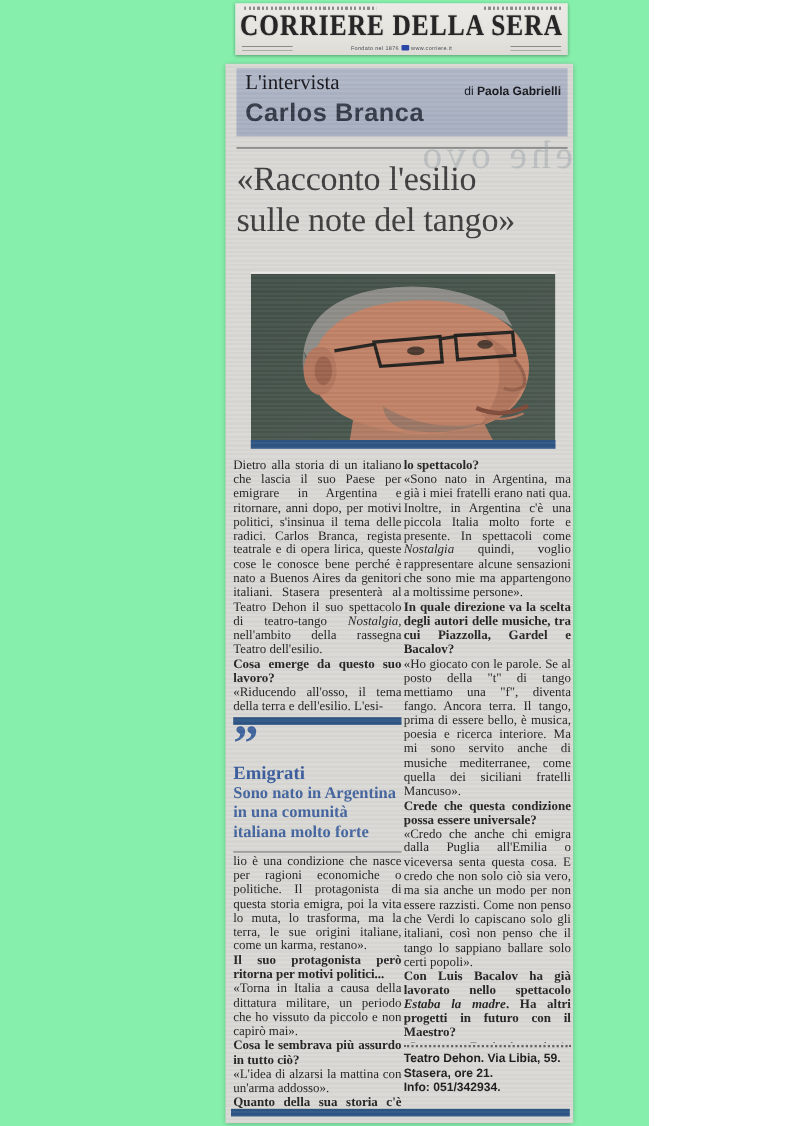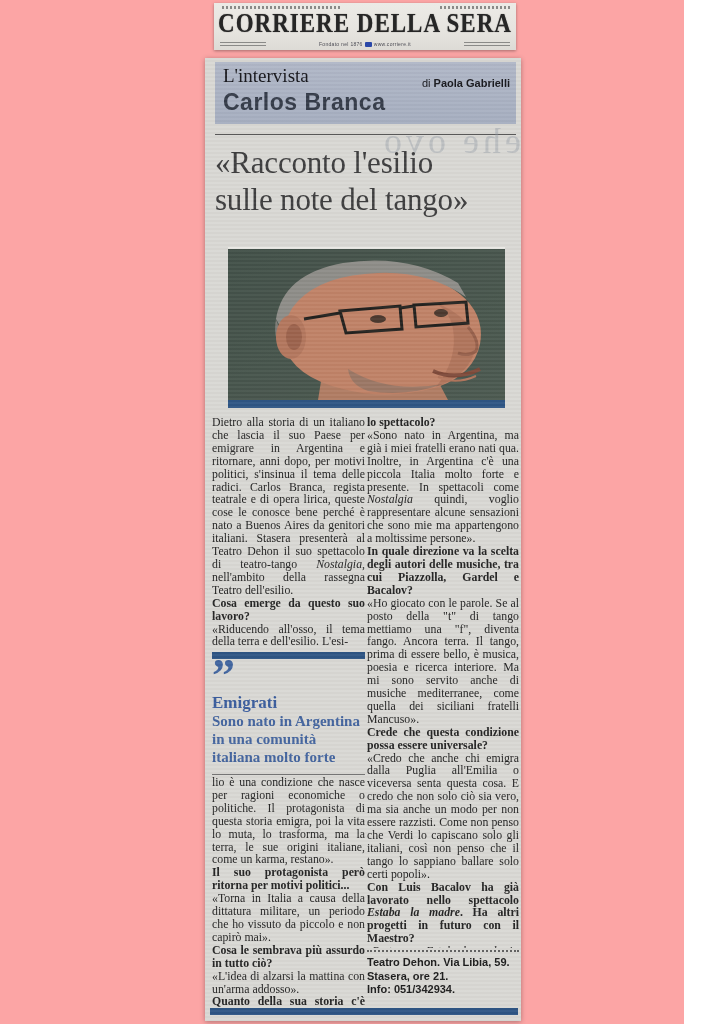--- a/index.html
+++ b/index.html
@@ -1,19 +1,19 @@
 <!DOCTYPE html>
 <html lang="it"><head>
 <meta charset="utf-8">
 <style>
   * { margin:0; padding:0; box-sizing:border-box; }
   body { background:#ffffff; }
   .canvas {
-    position:relative; width:684px; height:1024px;
-    background:#fca5a5; overflow:hidden;
+    position:relative; width:590px; height:1024px;
+    background:#86efac; overflow:hidden;
     font-family:"Liberation Serif", serif;
     text-decoration:underline;
   }
 
   
   .masthead {
     position:absolute; left:214px; top:3px; width:302px; height:47px;
     background:linear-gradient(180deg,#eceae6 0%,#e6e4df 60%,#dddbd6 100%);
     box-shadow:0 1px 3px rgba(0,0,0,.35);
   }

